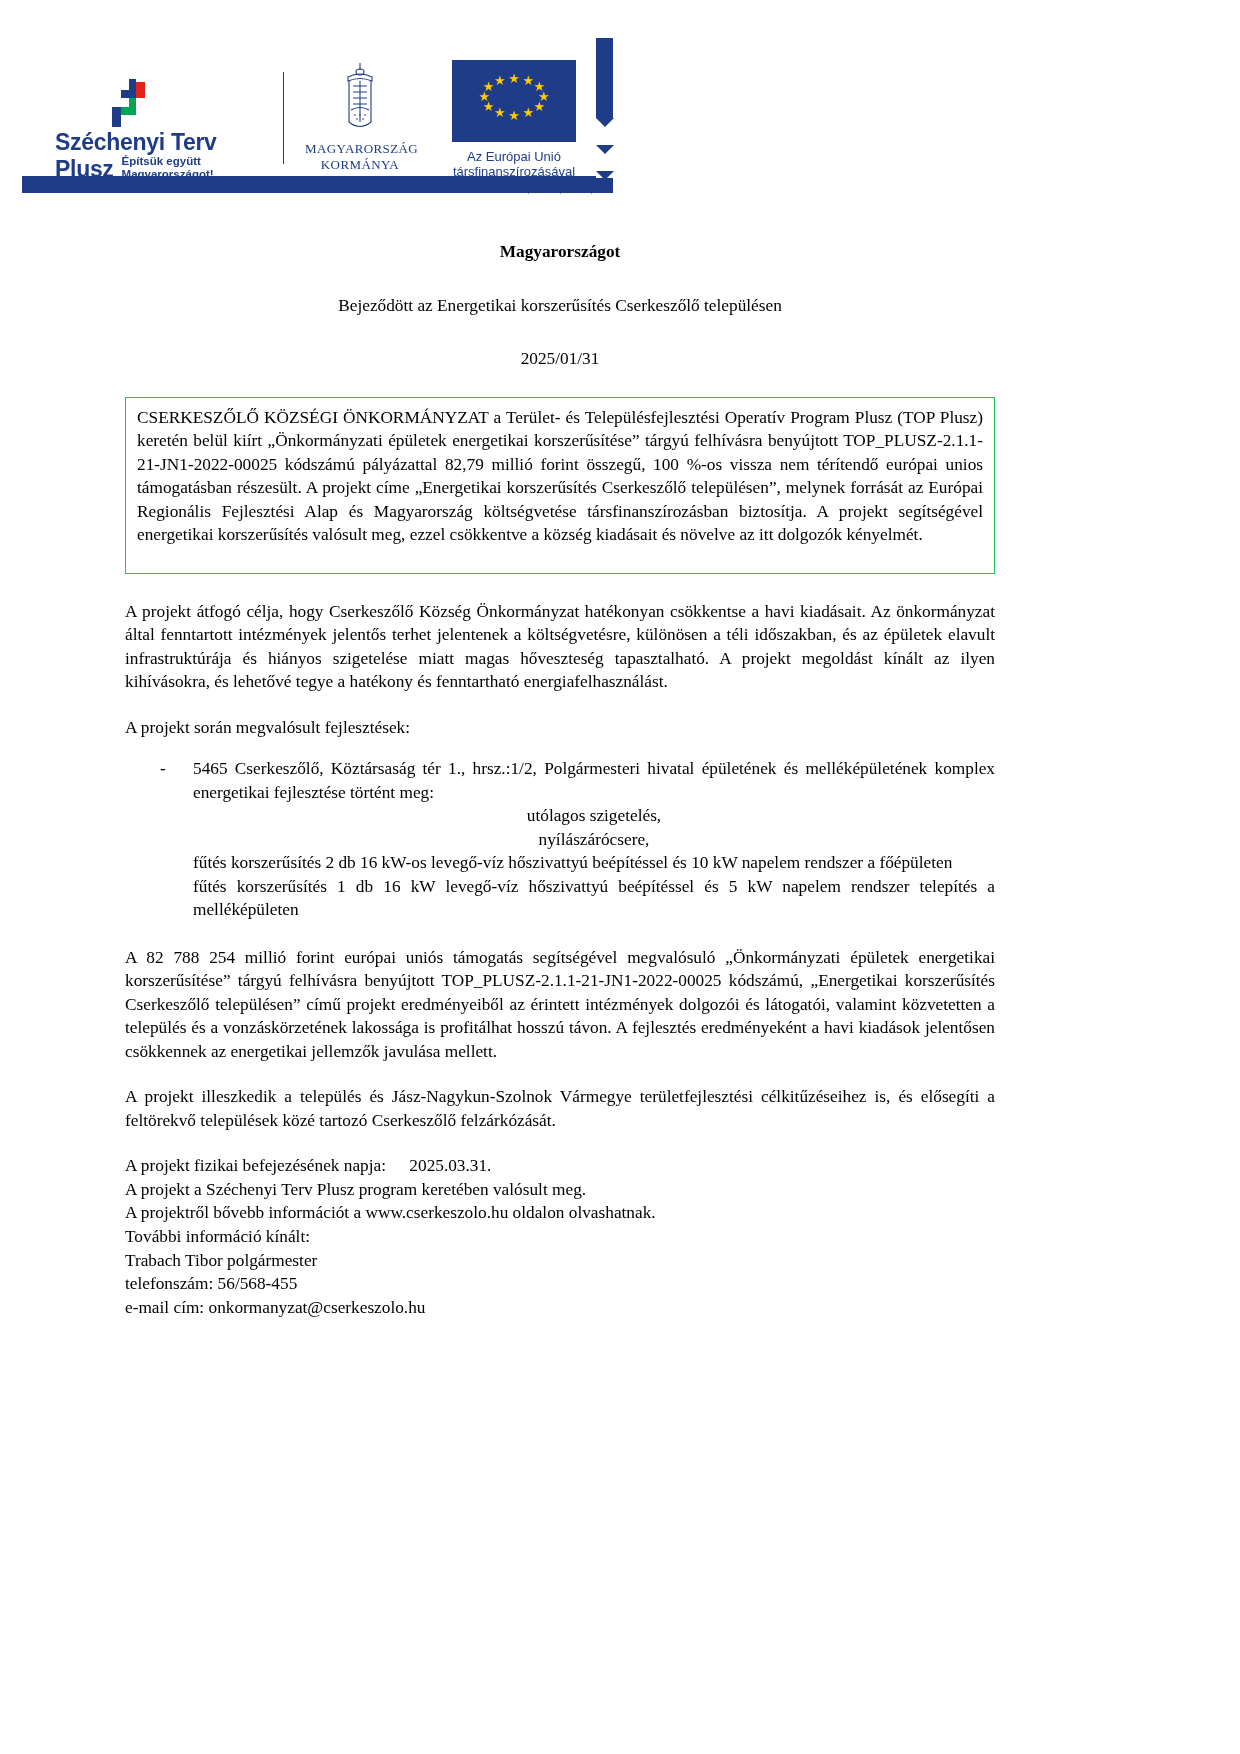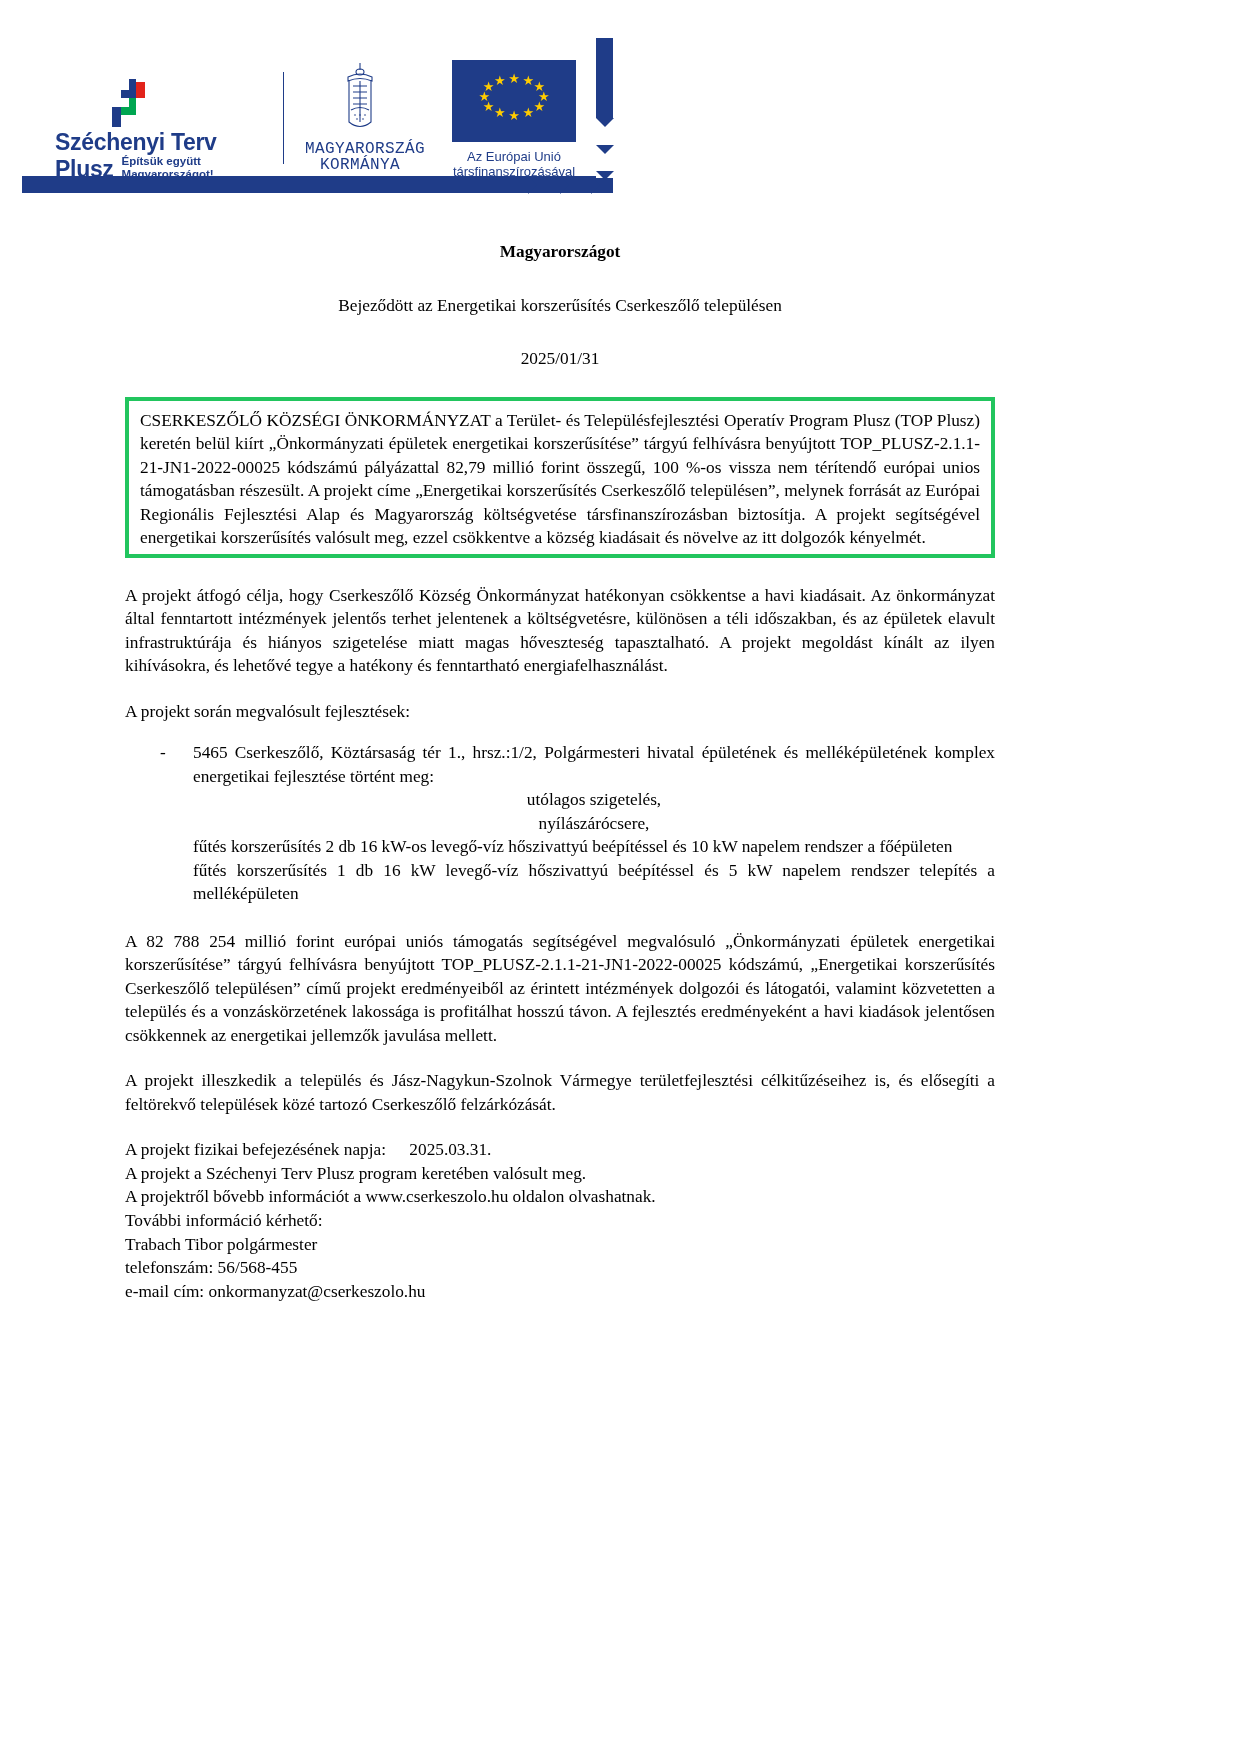--- a/index.html
+++ b/index.html
@@ -118,21 +118,21 @@
 
   
   .logo-gov {
     position: absolute;
     left: 305px; top: 60px;
     width: 110px;
     text-align: center;
     font-family: "Liberation Serif", "DejaVu Serif", serif;
     color: #1F3C88;
   }
-  .gov-text { font-size: 16px; line-height: 16px; letter-spacing: 0.4px; font-family: Liberation Mono, monospace; }
+  .gov-text { font-size: 13px; line-height: 16px; letter-spacing: 0.4px; }
 
   
   .logo-eu {
     position: absolute;
     left: 434px; top: 60px;
     width: 160px;
     text-align: center;
   }
   .eu-flag {
     width: 124px; height: 82px;
@@ -164,22 +164,22 @@
     line-height: 1.36;
   }
   .t-center { text-align: center; }
   .bold { font-weight: bold; }
 
   .press-title { margin-bottom: 30px; }
   .sub-title  { margin-bottom: 30px; }
   .doc-date   { margin-bottom: 26px; }
 
   .callout-box {
-    border: 4px solid #22c55e;
-    padding: 8px 11px 4px 11px;
+    border: 1px solid #22c55e;
+    padding: 8px 11px 26px 11px;
     text-align: justify;
     margin-bottom: 26px;
     line-height: 1.36;
   }
 
   p.para {
     margin: 0 0 22px 0;
     text-align: justify;
   }
   p.para.tight { margin-bottom: 18px; }
@@ -322,18 +322,18 @@
 
   <p class="para">A projekt illeszkedik a település és Jász-Nagykun-Szolnok Vármegye területfejlesztési célkitűzéseihez is, és elősegíti a feltörekvő települések közé tartozó Cserkeszőlő felzárkózását.</p>
 
   <div class="contact-block">
     <p class="contact-line">
       <span>A projekt fizikai befejezésének napja:</span>
       <span style="display:inline-block;width:19px;"></span><span>2025.03.31.</span>
     </p>
     <p class="contact-line">A projekt a Széchenyi Terv Plusz program keretében valósult meg.</p>
     <p class="contact-line">A projektről bővebb információt a www.cserkeszolo.hu oldalon olvashatnak.</p>
-    <p class="contact-line">További információ kérhető:</p>
+    <p class="contact-line">További információ kínált:</p>
     <p class="contact-line">Trabach Tibor polgármester</p>
     <p class="contact-line">telefonszám: 56/568-455</p>
     <p class="contact-line">e-mail cím: onkormanyzat@cserkeszolo.hu</p>
   </div>
 </div>
 
 </body></html>

